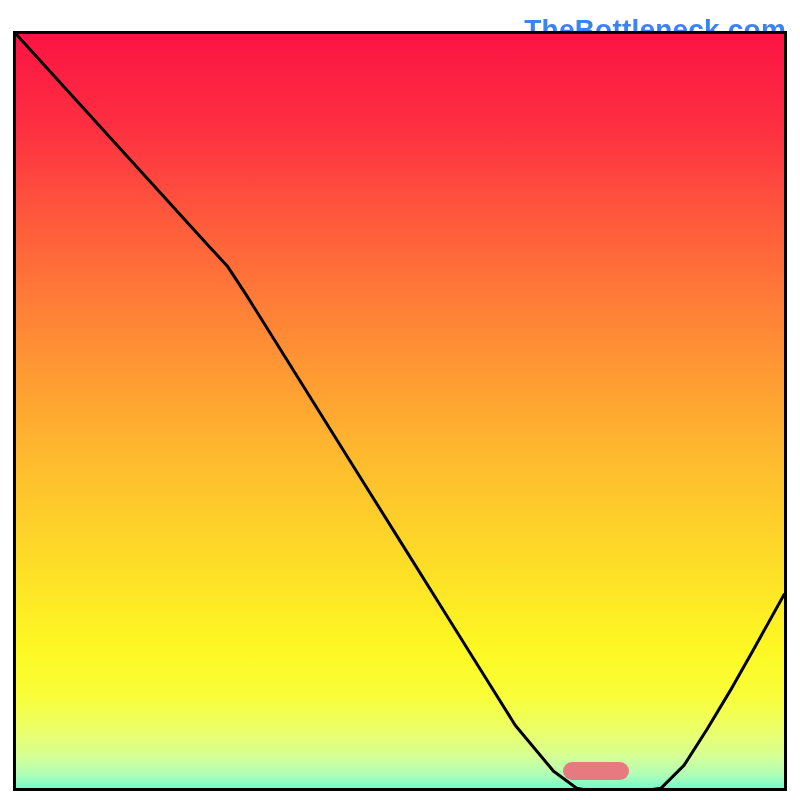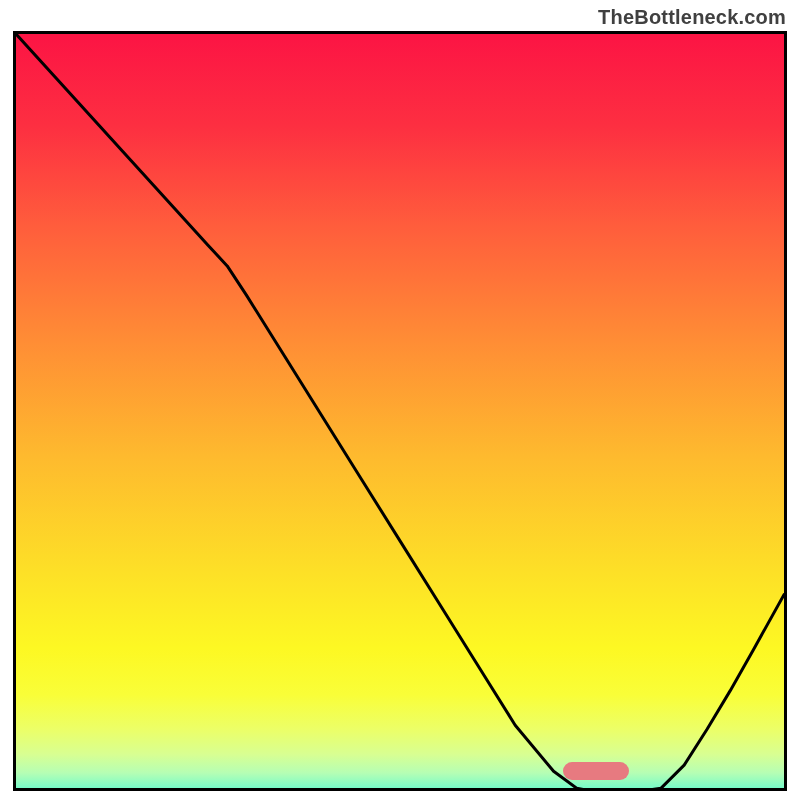--- a/index.html
+++ b/index.html
@@ -5,25 +5,25 @@
   html, body {
     margin: 0;
     padding: 0;
     width: 800px;
     height: 800px;
     background: #ffffff;
     font-family: Arial, Helvetica, sans-serif;
   }
   .watermark {
     position: absolute;
-    top: 6px;
+    top: 14px;
     right: 14px;
-    font-size: 20px;
+    font-size: 28px;
     font-weight: 600;
-    color: #404040;
+    color: #3b82f6;
     letter-spacing: 0.2px;
   }
   .plot-frame {
     position: absolute;
     top: 31px;
     left: 13px;
     width: 774px;
     height: 760px;
     border: 3px solid #000000;
     box-sizing: border-box;

